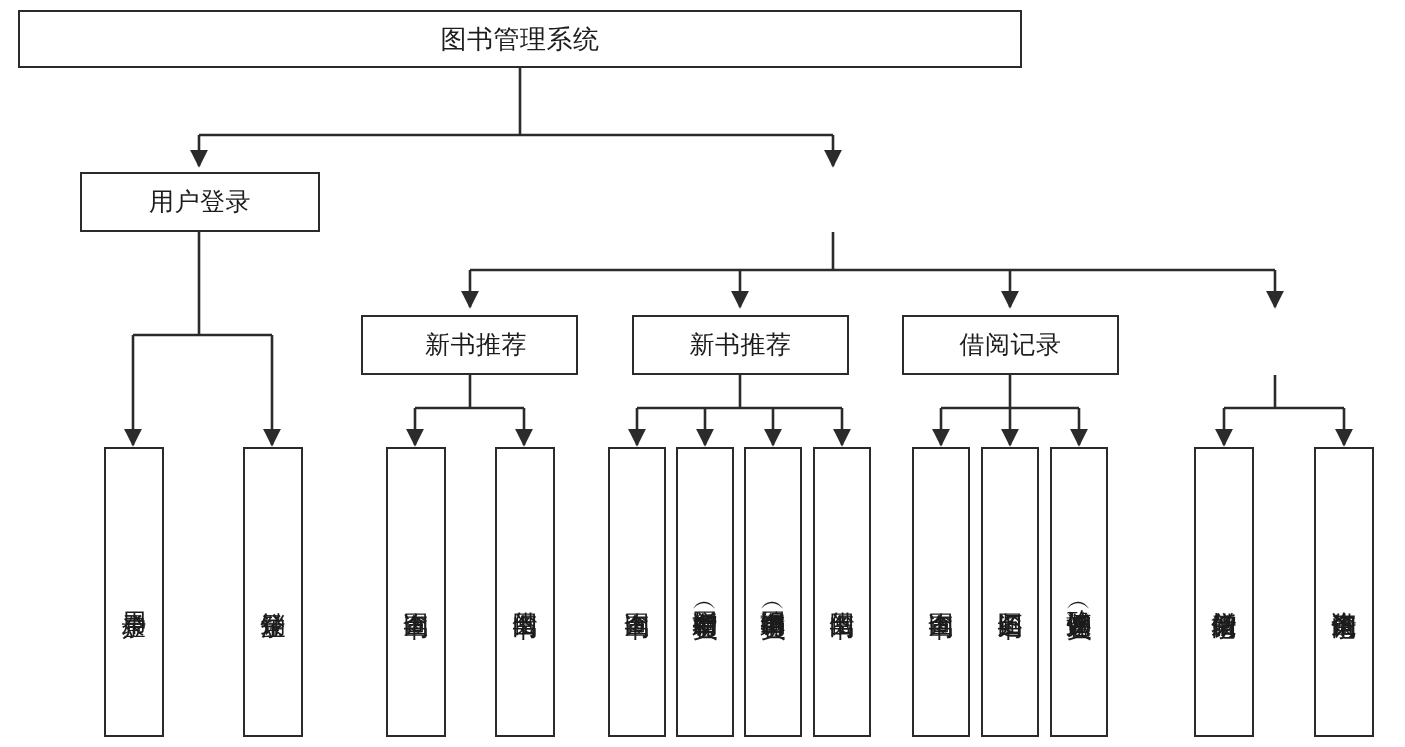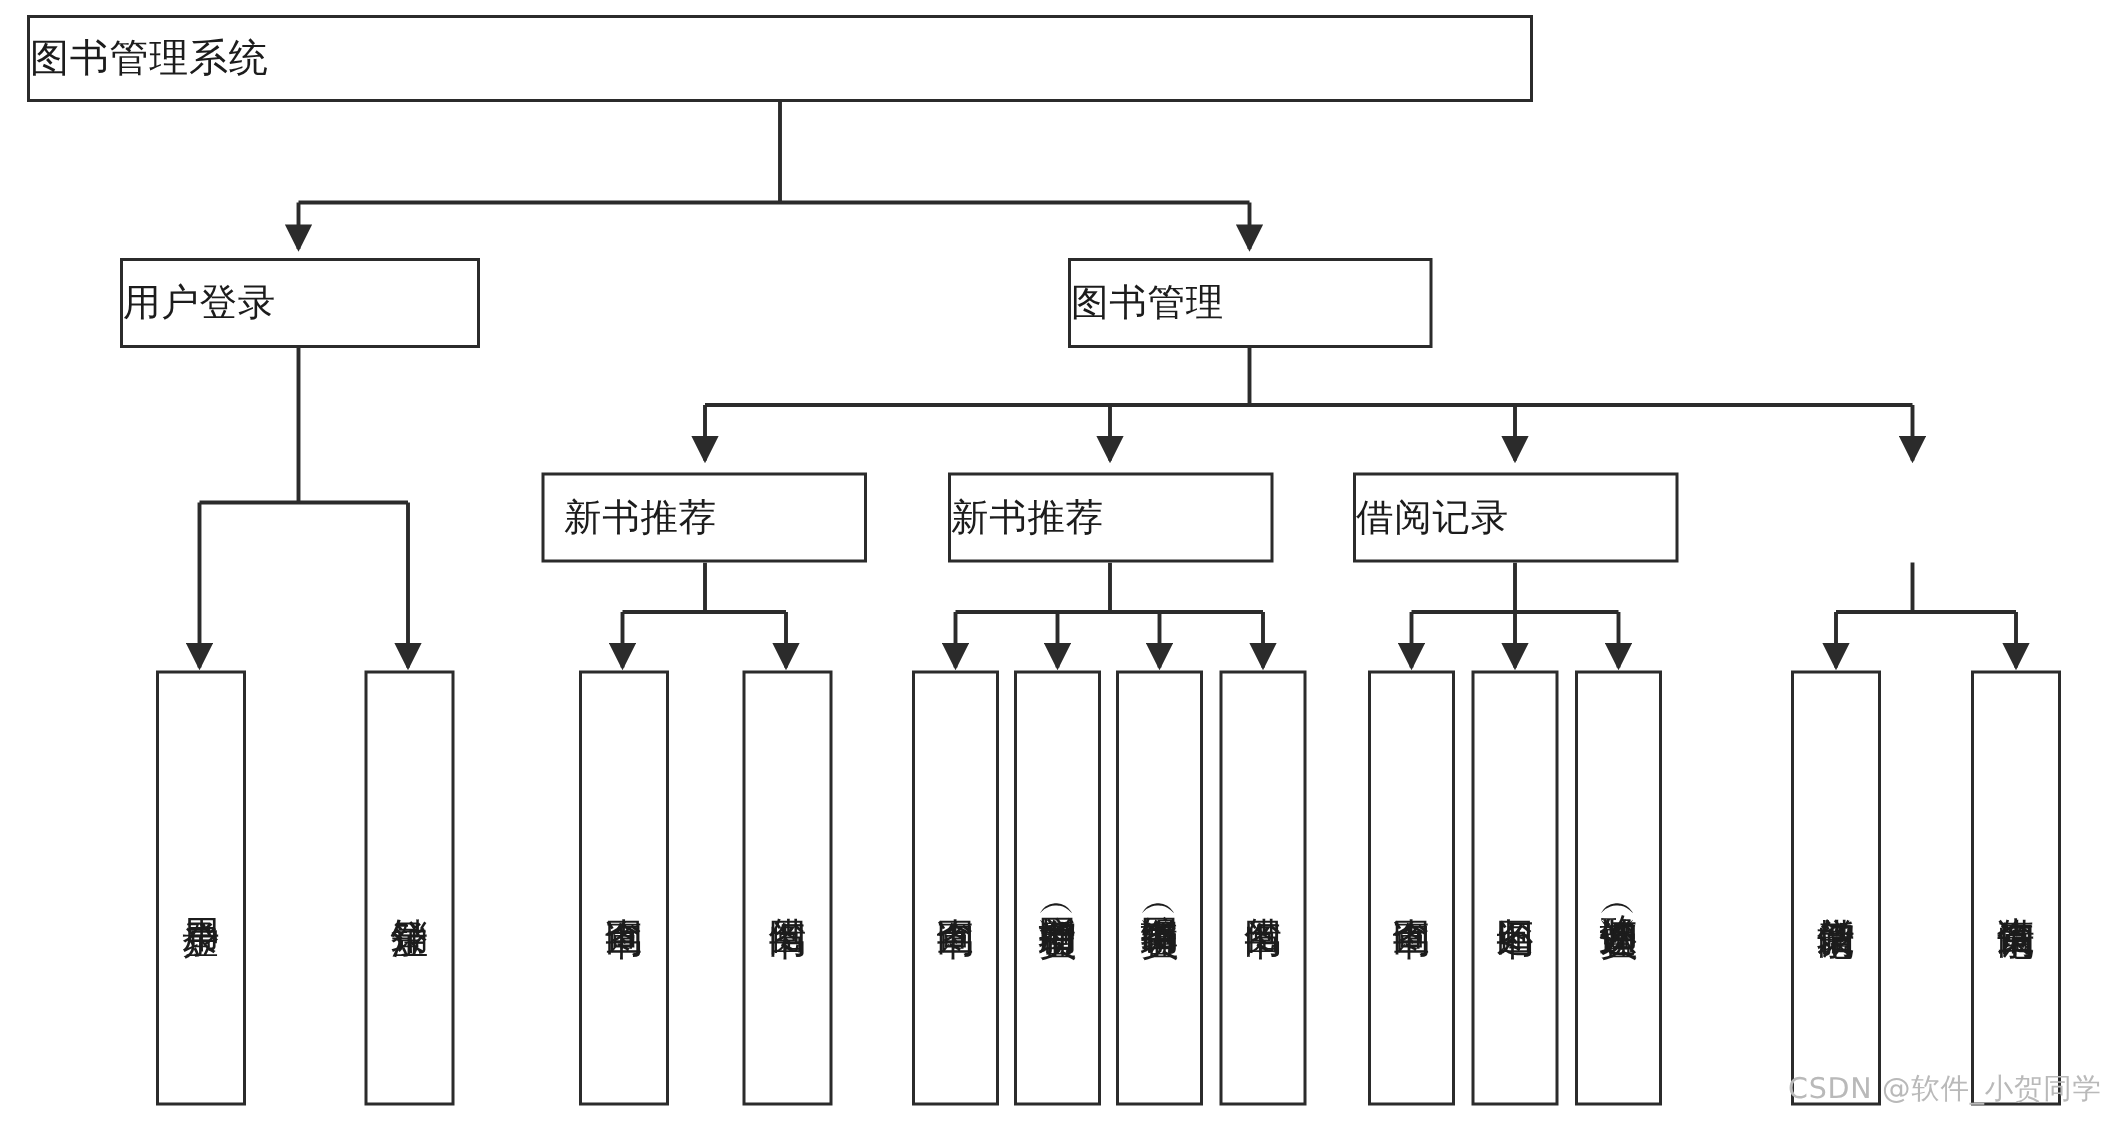--- a/index.html
+++ b/index.html
@@ -26,20 +26,21 @@
     height: 747px;
     pointer-events: none;
   }
   .node {
     position: absolute;
     box-sizing: border-box;
     border: 2.4px solid #2b2b2b;
     background: #ffffff;
     display: flex;
     align-items: center;
+    justify-content: center;
     color: #1c1c1c;
   }
   .node.horiz .label {
     font-size: 25px;
     line-height: 1.1;
     letter-spacing: 0.5px;
     white-space: nowrap;
   }
   .node.vert {
     align-items: center;
@@ -119,23 +120,20 @@
     </g>
   </svg>
 
   <div class="node horiz root" style="left:18px; top:10px; width:1004px; height:58px;">
     <span class="label">图书管理系统</span>
   </div>
 
   <div class="node horiz" style="left:80px; top:172px; width:240px; height:60px;">
     <span class="label">用户登录</span>
   </div>
-  <div class="node horiz" style="left:712px; top:172px; width:243px; height:60px;">
-    <span class="label">图书管理</span>
-  </div>
 
   <div class="node horiz" style="left:361px; top:315px; width:217px; height:60px;padding-left:13px;">
     <span class="label">新书推荐</span>
   </div>
   <div class="node horiz" style="left:632px; top:315px; width:217px; height:60px;">
     <span class="label">新书推荐</span>
   </div>
   <div class="node horiz" style="left:902px; top:315px; width:217px; height:60px;">
     <span class="label">借阅记录</span>
   </div>
@@ -177,15 +175,14 @@
     <span class="label">确认归还（管理员）</span>
   </div>
 
   <div class="node vert" style="left:1194px; top:447px; width:60px; height:290px;">
     <span class="label">新增借阅记录</span>
   </div>
   <div class="node vert" style="left:1314px; top:447px; width:60px; height:290px;">
     <span class="label">查询借阅记录</span>
   </div>
 
-  <div class="watermark" style="left:1192px; top:713px;">CSDN @软件_小贺同学</div>
 
 </div>
 
 </body></html>

